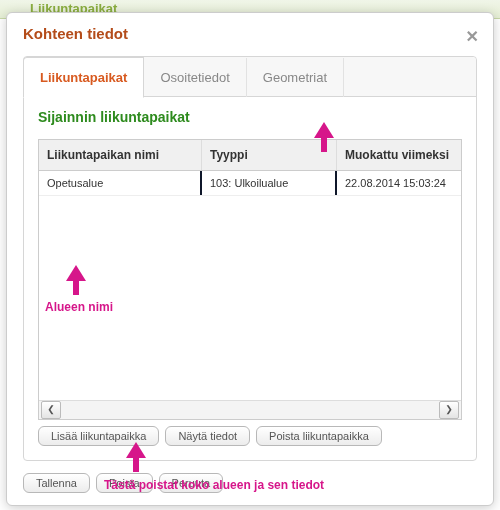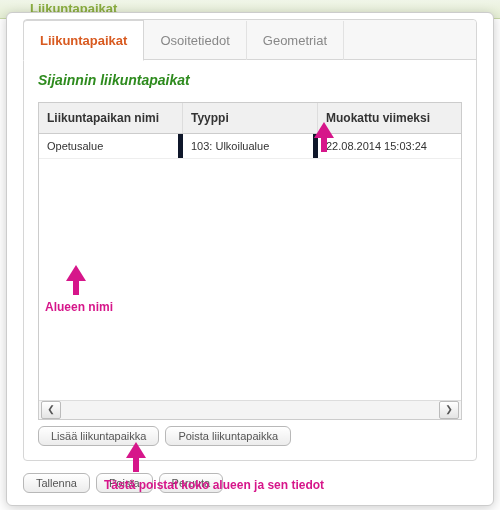--- a/index.html
+++ b/index.html
@@ -94,21 +94,20 @@
     padding: 10px 14px 14px 14px;
     flex: 1;
     display: flex;
     flex-direction: column;
   }
   .section-title {
     color: #2e8b1e;
     font-weight: bold;
     font-size: 14px;
     margin: 2px 0 14px 0;
-    font-style: italic;
   }
   .hint {
     color: #555;
     font-size: 11px;
     margin-bottom: 4px;
   }
   .grid {
     border: 1px solid #ccc;
     flex: 1;
     display: flex;
@@ -134,26 +133,26 @@
     position: relative;
   }
   .grid-row {
     display: flex;
     border-bottom: 1px solid #eee;
   }
   .gc {
     padding: 6px 8px;
     color: #333;
     font-size: 11px;
-    border-right: 5px solid #0f172a;
+    border-right: 2px solid #0f172a;
     box-sizing: border-box;
     white-space: nowrap;
     overflow: hidden;
   }
-  .c1 { width: 144px; }
+  .c1 { width: 163px; }
   .c2 { width: 135px; }
   .c3 { flex: 1; border-right: none; }
   .hscroll {
     height: 18px;
     background: #f4f4f4;
     border-top: 1px solid #ddd;
     display: flex;
     align-items: center;
   }
   .hs-btn {
@@ -203,20 +202,24 @@
   .arrow svg { display: block; }
 </style>
 </head>
 <body>
 
 <div class="backdrop">
   <span>Liikuntapaikat</span>
 </div>
 
 <div class="dialog">
+  <div class="dialog-header">
+    <span class="dialog-title">Kohteen tiedot</span>
+    <span class="close-x">✕</span>
+  </div>
 
   <div class="dialog-body">
     <div class="tabstrip">
       <div class="tab active">Liikuntapaikat</div>
       <div class="tab">Osoitetiedot</div>
       <div class="tab">Geometriat</div>
     </div>
 
     <div class="panel">
       <div class="section-title">Sijainnin liikuntapaikat</div>
@@ -236,20 +239,21 @@
         </div>
         <div class="hscroll">
           <div class="hs-btn">❮</div>
           <div class="hs-track"></div>
           <div class="hs-btn">❯</div>
         </div>
       </div>
 
       <div class="btnrow">
         <button class="btn">Lisää liikuntapaikka</button>
+        <button class="btn">Näytä tiedot</button>
         <button class="btn">Poista liikuntapaikka</button>
       </div>
     </div>
   </div>
 
   <div class="dialog-footer">
     <button class="btn">Tallenna</button>
     <button class="btn">Poista</button>
     <button class="btn">Peruuta</button>
   </div>

